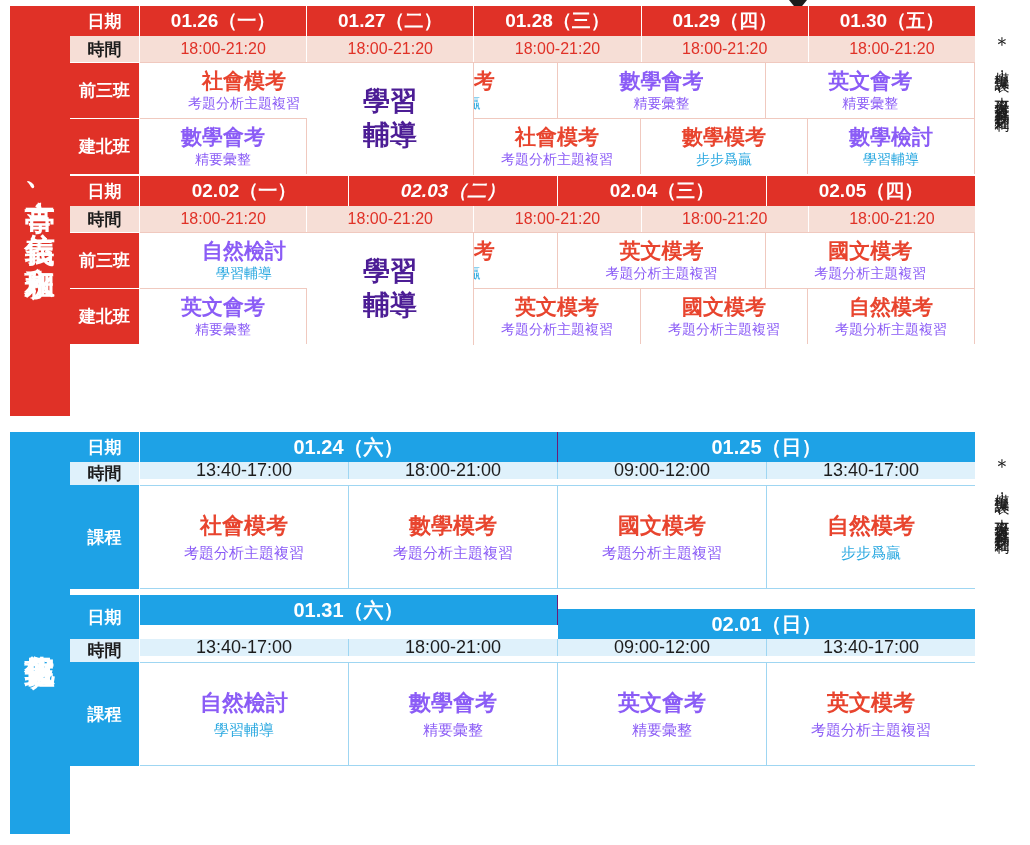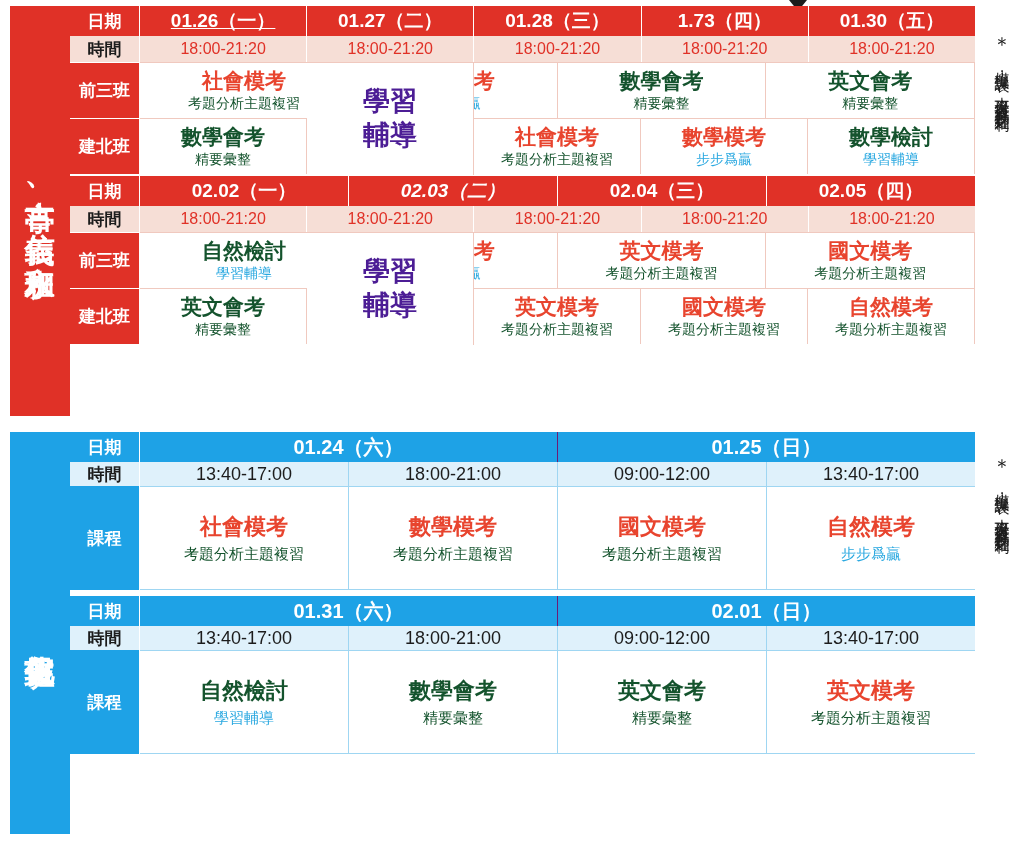--- a/index.html
+++ b/index.html
@@ -112,37 +112,37 @@
     margin-top: 2px;
   }
   .merged-learn {
     font-weight: bold;
     font-size: 27px;
     line-height: 1.25;
     color: #4c1d95;
   }
 
   .c-red { color: #e8442e; }
-  .c-black { color: #14532d; }
+  .c-black { color: #8b5cf6; }
   .c-blue { color: #29a8e0; }
 
   
   .tbl-blue { background: #ffffff; }
   .b-date {
     background: #1ea2e6;
     color: #ffffff;
     font-weight: bold;
     font-size: 20px;
     height: 30px;
   }
   .b-time {
     background: #dff1fb;
     color: #1c1c1c;
     font-size: 18px;
-    height: 24px;
+    height: 17px;
   }
   .b-course {
     background: #ffffff;
     height: 104px;
   }
   .b-course .t1 {
     font-weight: bold;
     font-size: 22px;
     line-height: 1.25;
   }
@@ -196,24 +196,24 @@
 <div id="page">
 
   <div class="marker" style="left:789px; top:0px;"></div>
 
   <div class="block" style="left:10px; top:6px; width:965px; height:410px;">
     <div class="side-label side-red">古亭、信義、永和班</div>
 
     <div class="grid tbl-red" id="weekday-grid">
         <div class="row">
           <div class="rowlab">日期</div>
-          <div class="cell r-date" style="flex: 1 1 0px; text-decoration: underline;">01.26（一）</div>
+          <div class="cell r-date" style="flex: 1 1 0px;">01.26（一）</div>
           <div class="cell r-date" style="flex: 1 1 0px;">01.27（二）</div>
           <div class="cell r-date" style="flex: 1 1 0px;">01.28（三）</div>
-          <div class="cell r-date" style="flex: 1 1 0px;">1.73（四）</div>
+          <div class="cell r-date" style="flex: 1 1 0px;">01.29（四）</div>
           <div class="cell r-date" style="flex: 1 1 0px;">01.30（五）</div>
         </div>
         <div class="row">
           <div class="rowlab dark">時間</div>
           <div class="cell r-time" style="flex: 1 1 0px;">18:00-21:20</div>
           <div class="cell r-time" style="flex: 1 1 0px;">18:00-21:20</div>
           <div class="cell r-time" style="flex: 1 1 0px;">18:00-21:20</div>
           <div class="cell r-time" style="flex: 1 1 0px;">18:00-21:20</div>
           <div class="cell r-time" style="flex: 1 1 0px;">18:00-21:20</div>
         </div>
@@ -367,21 +367,21 @@
           </div>
           <div class="cell b-course" style="flex: 1 1 0px;">
             <div class="t1 c-red">自然模考</div>
             <div class="t2 c-blue">步步爲贏</div>
           </div>
         </div>
         <div style="height: 6px; background: rgb(255, 255, 255);"></div>
         <div class="row">
           <div class="rowlab blue">日期</div>
           <div class="cell b-date" style="flex: 2 1 0px;">01.31（六）</div>
-          <div class="cell b-date" style="flex: 2 1 0px;">02.01（日）</div>
+          <div class="cell b-date" style="flex: 2 1 0px; margin-top: 14px;">02.01（日）</div>
         </div>
         <div class="row">
           <div class="rowlab bluelight">時間</div>
           <div class="cell b-time" style="flex: 1 1 0px;">13:40-17:00</div>
           <div class="cell b-time" style="flex: 1 1 0px;">18:00-21:00</div>
           <div class="cell b-time" style="flex: 1 1 0px;">09:00-12:00</div>
           <div class="cell b-time" style="flex: 1 1 0px;">13:40-17:00</div>
         </div>
         <div class="row">
           <div class="rowlab blue">課程</div>

